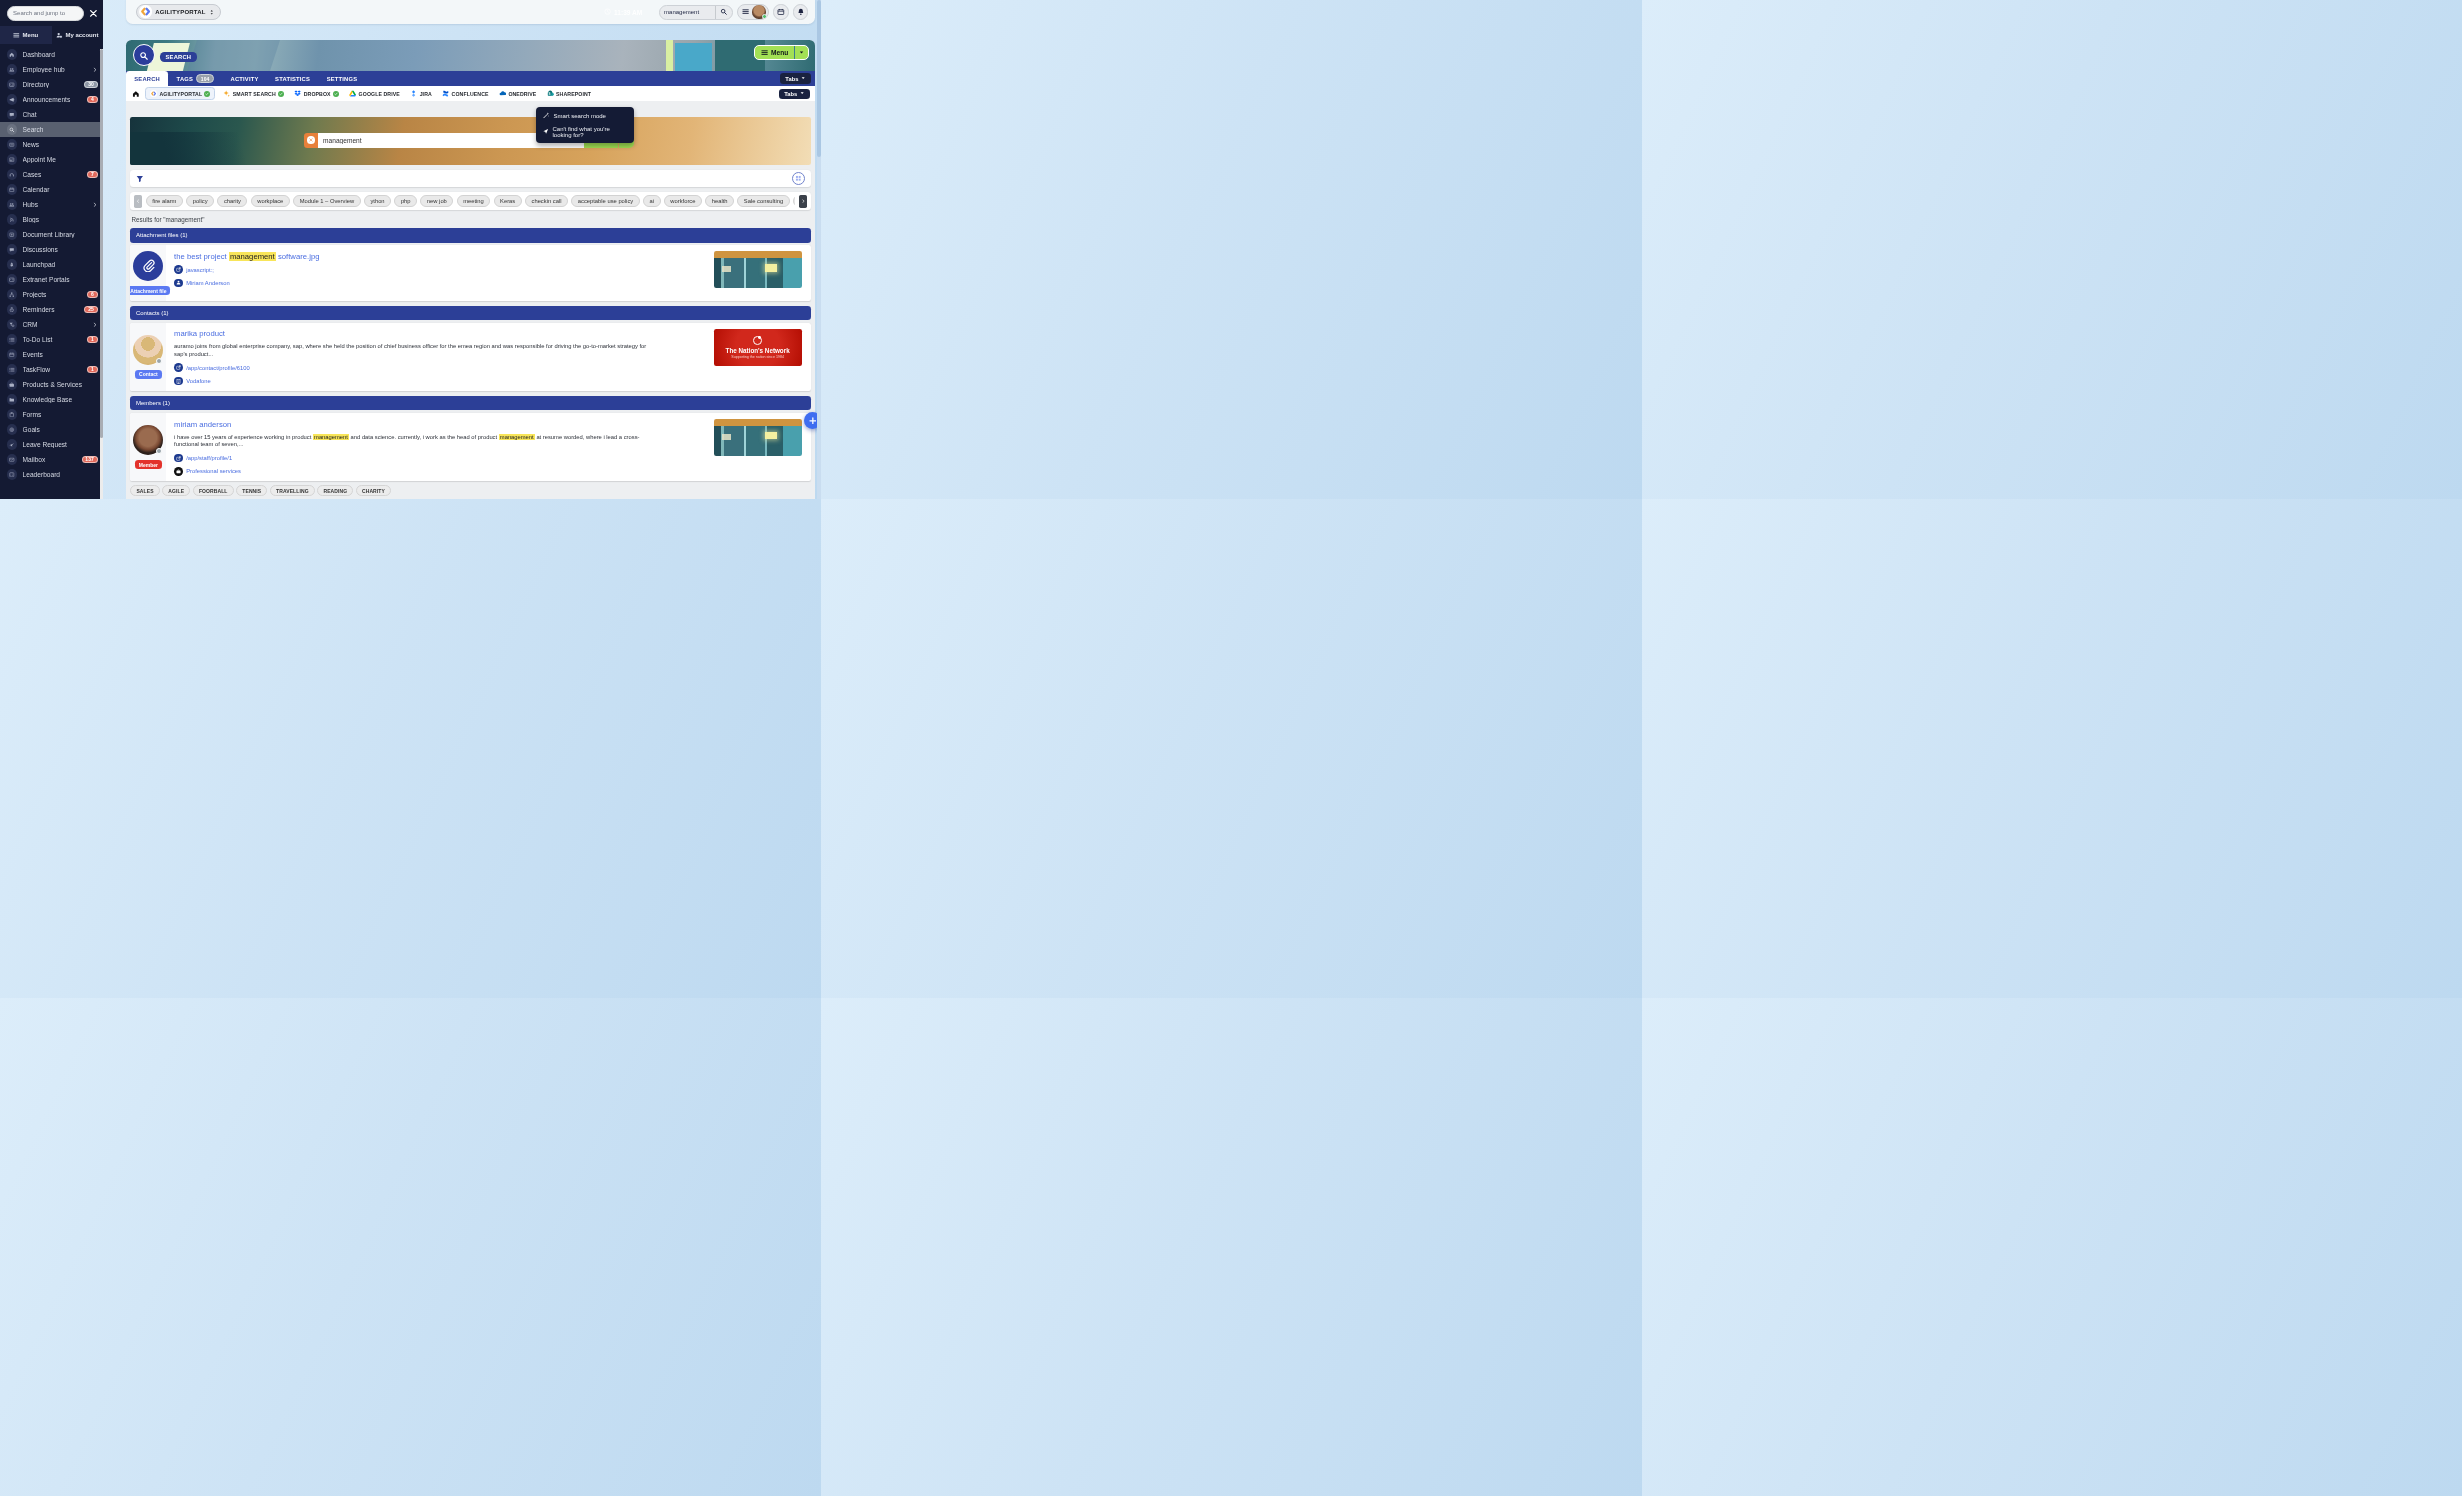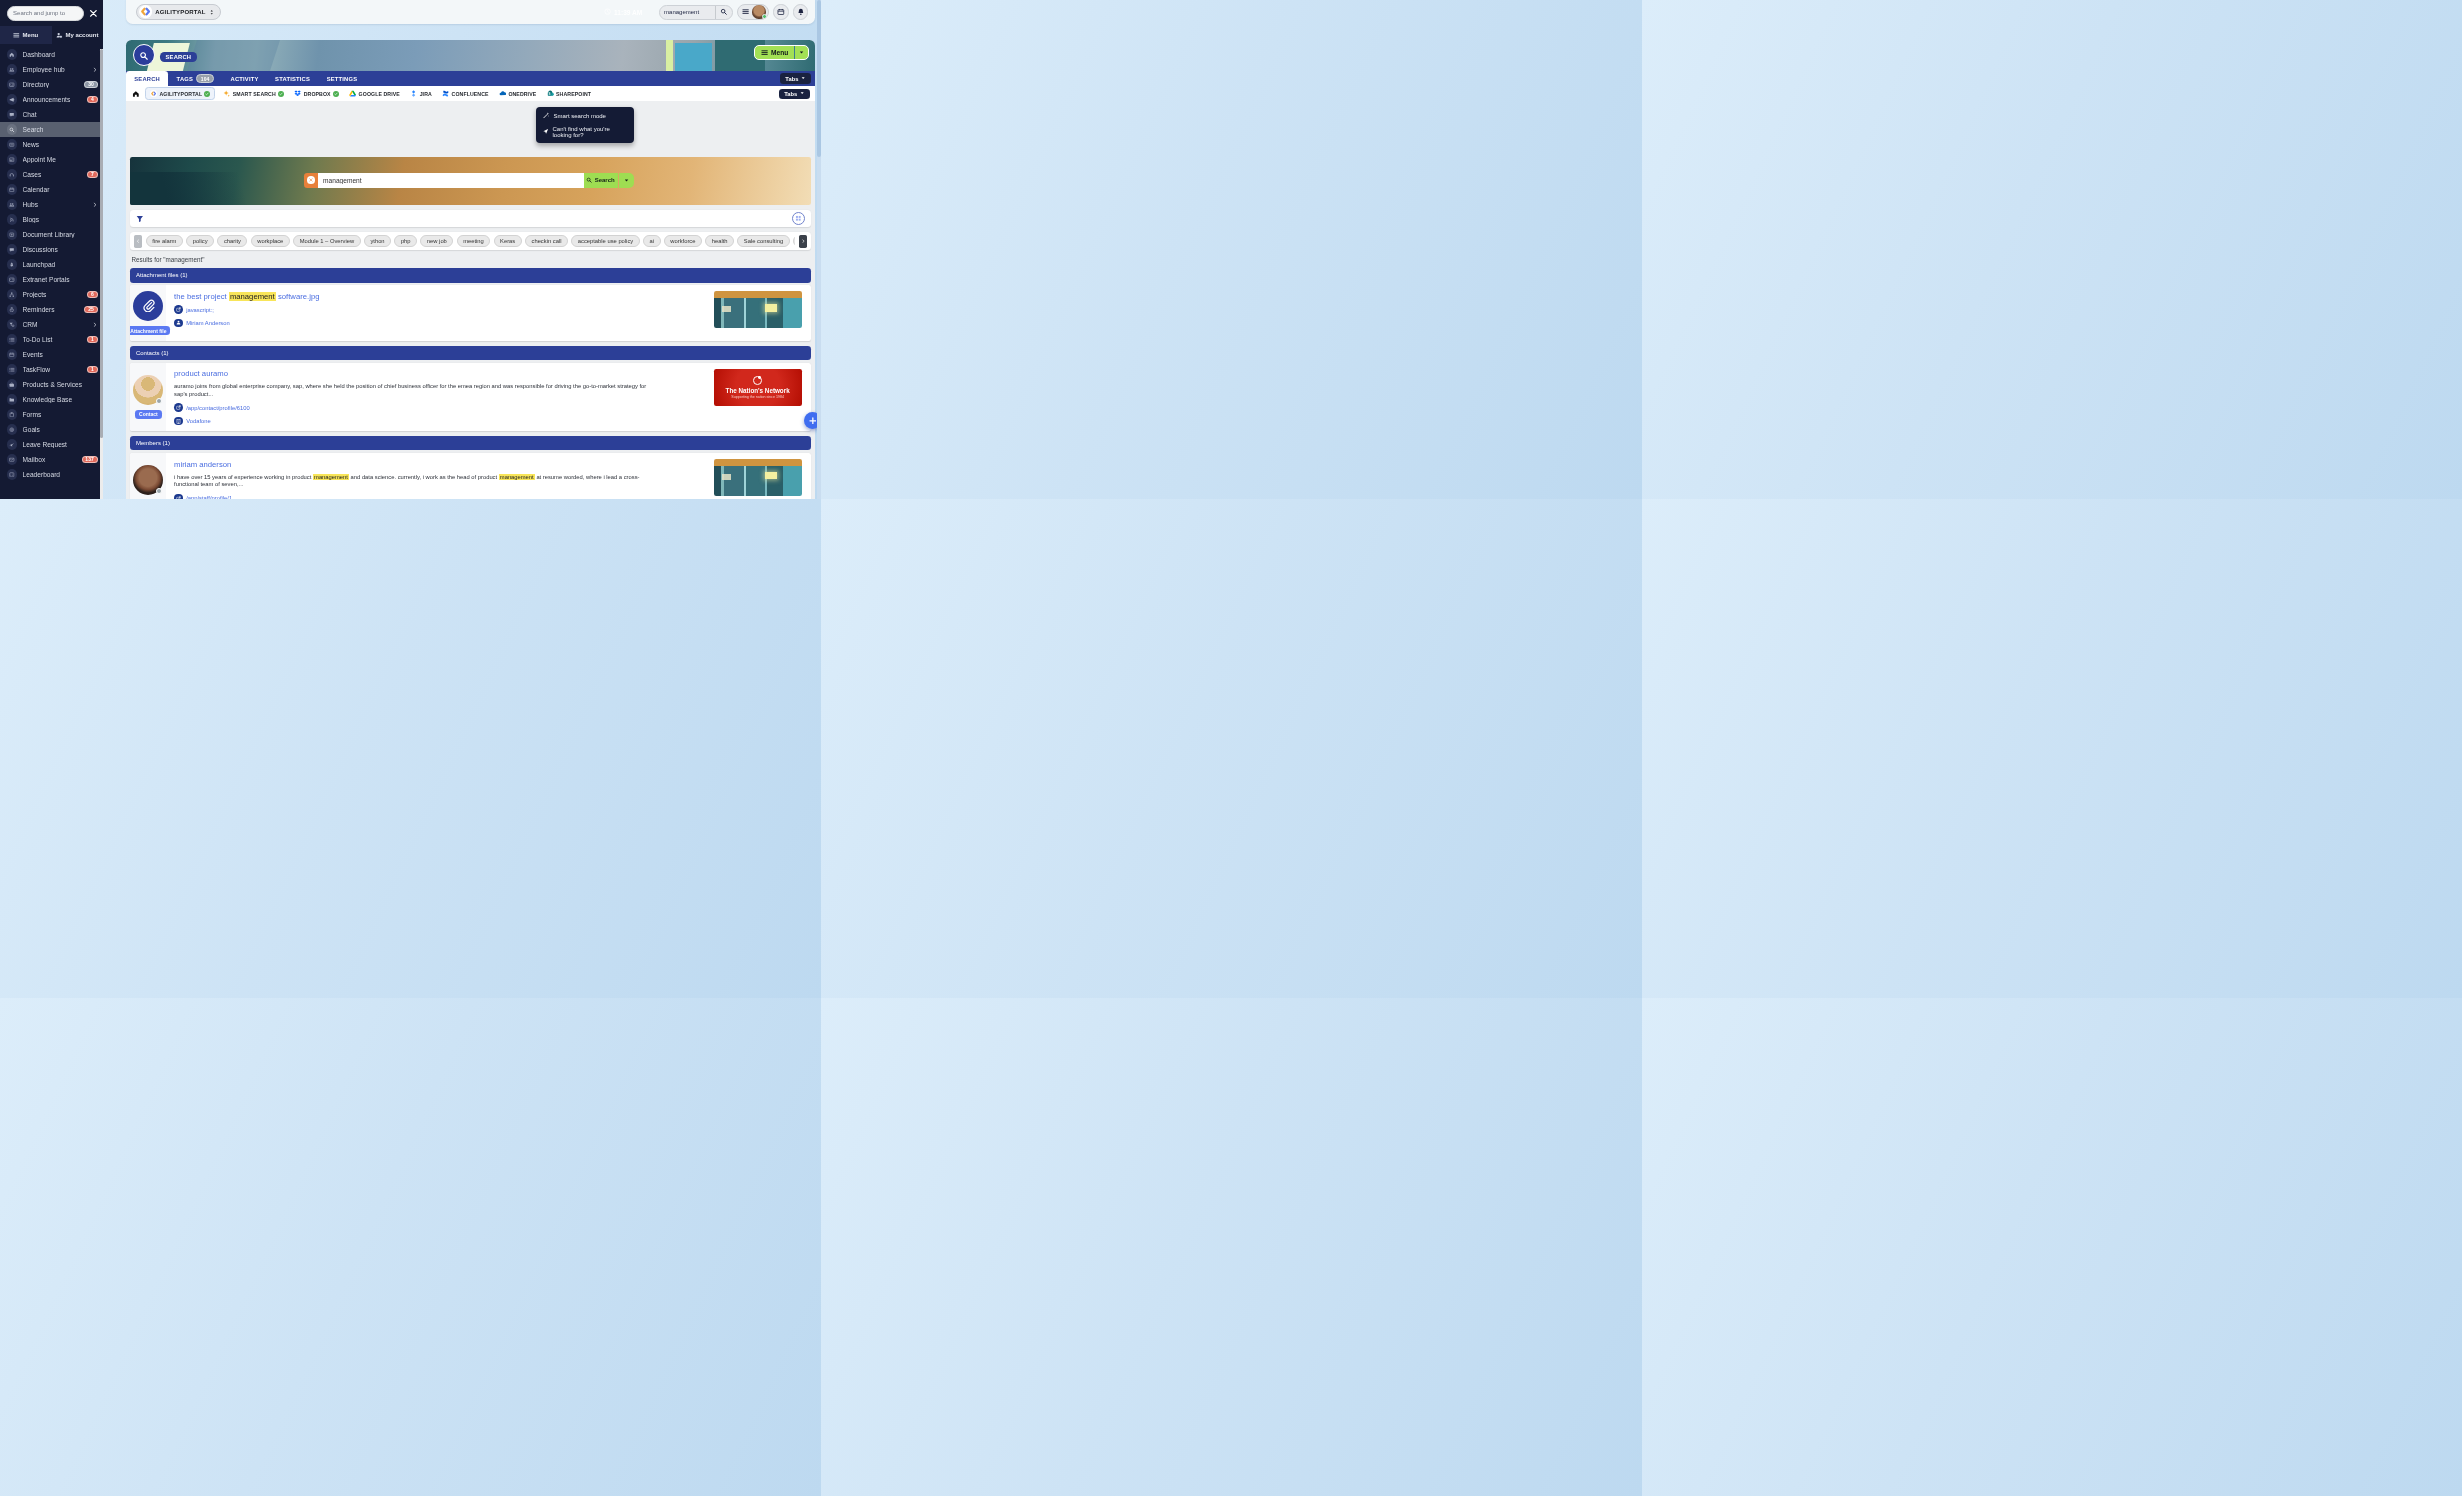--- a/index.html
+++ b/index.html
@@ -82,21 +82,21 @@
   .sources { height:15.4px; background:#fff; display:flex; align-items:center; gap:6px; padding:0 5.5px; }
   .src-home { width:7.7px; height:7.7px; color:#111; cursor:pointer; }
   .source { display:flex; align-items:center; gap:2.2px; cursor:pointer; padding:1.7px 2.2px; border-radius:3.3px; }
   .source.selected { background:#eef3fb; border:0.6px solid #c2d3ea; padding:1.7px 3.9px; }
   .source .s-ic { width:7.2px; height:7.2px; }
   .source .s-lbl { font-size:5.2px; font-weight:bold; color:#1e2228; letter-spacing:0.1px; white-space:nowrap; }
   .check { width:6px; height:6px; border-radius:50%; background:#4caf50; color:#fff; display:flex; align-items:center; justify-content:center; }
   .check .ic { width:3.9px; height:3.9px; }
   .sources .tabs-btn { margin-left:auto; }
 
-  .body-area { padding:15.4px 4.4px 0; position:relative;margin-top:40px; }
+  .body-area { padding:15.4px 4.4px 0; position:relative; }
 
   
   .hero { position:relative; height:48px; border-radius:2.2px; overflow:hidden;
     background:linear-gradient(100deg,#16333c 0%,#1e4a4a 9%,#2a574e 16%,#6f7a4e 27%,#b98545 40%,#cc9752 55%,#d7a35c 68%,#e2b577 82%,#eed2a4 95%,#f2ddb6 100%); }
   .hero:before { content:""; position:absolute; left:0; bottom:0; width:187px; height:33px; background:linear-gradient(75deg,#13343c 20%,transparent 60%); }
   .hero-group { position:absolute; left:174px; top:16px; display:flex; height:15px; }
   .clear-btn { width:13.2px; background:#e8803a; border-radius:3.3px 0 0 3.3px; display:flex; align-items:center; justify-content:center; cursor:pointer; }
   .clear-btn .x-circle { width:7.7px; height:7.7px; border-radius:50%; background:#fff; color:#e8803a; display:flex; align-items:center; justify-content:center; }
   .clear-btn .ic { width:3.9px; height:3.9px; }
   .hero-input { width:266px; background:#fff; border:0; outline:none; font-size:6.6px; color:#333; padding:0 5.5px; font-family:"Liberation Sans",sans-serif; }
@@ -931,21 +931,21 @@
         </div>
         <div class="sec-header">Contacts (1)</div>
         <div class="card">
           <div class="left">
             <div class="res-avatar marika">
               <span class="dot"></span>
             </div>
             <span class="res-badge" style="background: rgb(91, 121, 242);">Contact</span>
           </div>
           <div class="mid">
-            <div class="res-title"><span>product auramo</span></div>
+            <div class="res-title"><span>marika product</span></div>
             <div class="res-desc"><span>auramo joins from global enterprise company, sap, where she held the position of chief business officer for the emea region and was responsible for driving the go-to-market strategy for sap's product...</span></div>
             <div class="meta">
               <span class="m-ic">
                 <span class="ic">
                   <svg viewBox="0 0 16 16" fill="currentColor" xmlns="http://www.w3.org/2000/svg">
                     <rect x="2" y="4" width="10" height="10" rx="1.5" fill="none" stroke="currentColor" stroke-width="1.6"></rect>
                     <path d="M7.5 8.5L13.5 2.5M9.5 2h4.5v4.5" fill="none" stroke="currentColor" stroke-width="1.6"></path>
                   </svg>
                 </span>
               </span>

